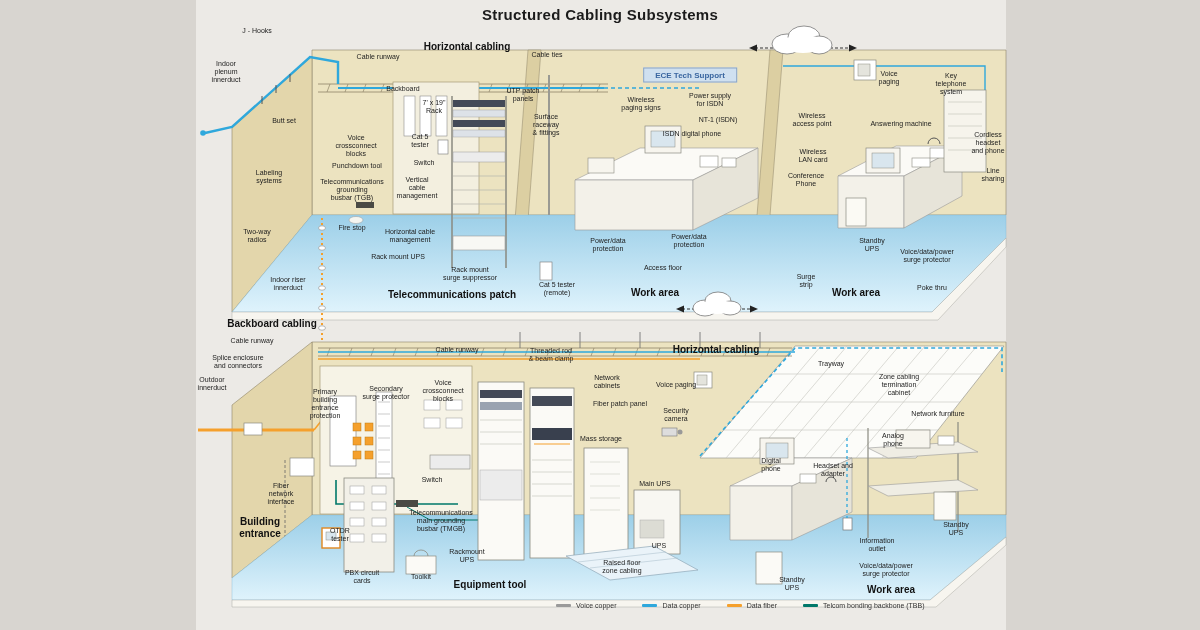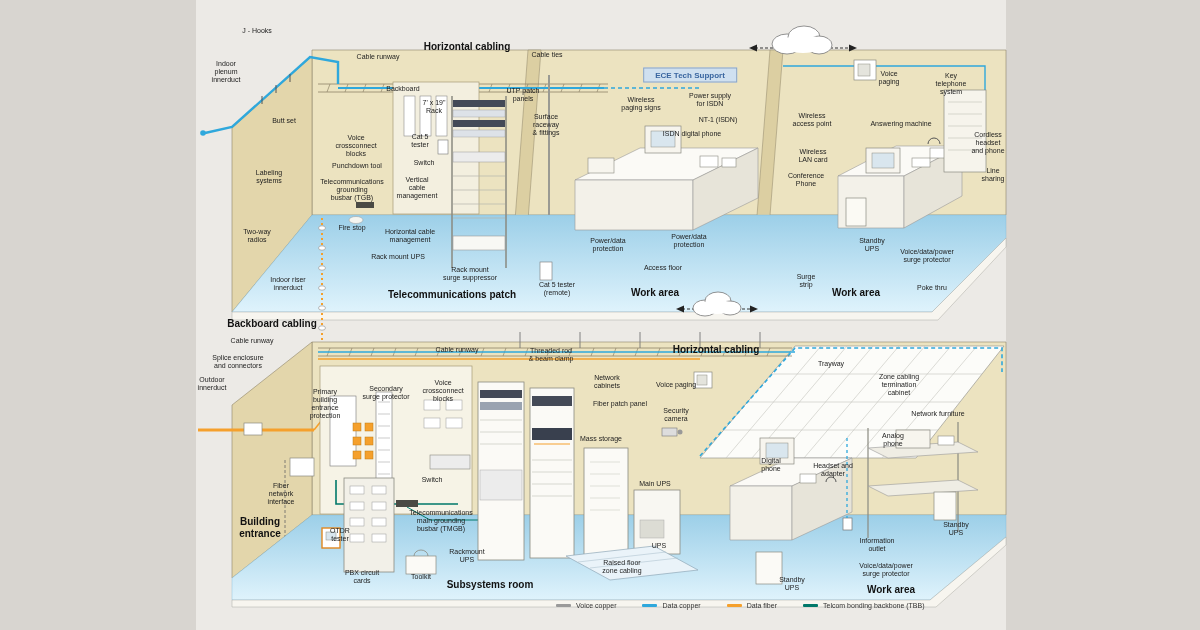--- a/index.html
+++ b/index.html
@@ -286,20 +286,21 @@
         <rect x="896" y="430" width="34" height="18" fill="#f7f5ee" stroke="#8a8a80" stroke-width="0.7"></rect>
         <rect x="938" y="436" width="16" height="9" fill="#fff" stroke="#8a8a80" stroke-width="0.6"></rect>
       </g>
       <rect x="756" y="552" width="26" height="32" fill="#fbfaf6" stroke="#8a8a80" stroke-width="0.7"></rect>
       <rect x="934" y="492" width="22" height="28" fill="#fbfaf6" stroke="#8a8a80" stroke-width="0.7"></rect>
       <rect x="843" y="518" width="9" height="12" fill="#fff" stroke="#777" stroke-width="0.7"></rect>
       <line x1="847" y1="438" x2="847" y2="518" stroke="#2fa8dc" stroke-width="1.3" stroke-dasharray="3,3"></line>
     </g>
   </svg>
 
+  <div class="title">Structured Cabling Subsystems</div>
   <div class="labels">
       <div class="lbl" style="left: 257px; top: 31px;">J - Hooks</div>
       <div class="lbl" style="left: 226px; top: 72px;">Indoor
 plenum
 innerduct</div>
       <div class="lbl" style="left: 284px; top: 121px;">Butt set</div>
       <div class="lbl" style="left: 269px; top: 177px;">Labeling
 systems</div>
       <div class="lbl" style="left: 257px; top: 236px;">Two-way
 radios</div>
@@ -423,21 +424,21 @@
       <div class="lbl" style="left: 362px; top: 577px;">PBX circuit
 cards</div>
       <div class="lbl" style="left: 421px; top: 577px;">Toolkit</div>
       <div class="lbl" style="left: 281px; top: 494px;">Fiber
 network
 interface</div>
       <div class="lbl b" style="left: 260px; top: 527px;">Building
 entrance</div>
       <div class="lbl" style="left: 340px; top: 535px;">OTDR
 tester</div>
-      <div class="lbl b" style="left: 490px; top: 585px;">Subsystems room</div>
+      <div class="lbl b" style="left: 490px; top: 585px;">Equipment tool</div>
       <div class="lbl" style="left: 622px; top: 567px;">Raised floor
 zone cabling</div>
       <div class="lbl" style="left: 877px; top: 545px;">Information
 outlet</div>
       <div class="lbl" style="left: 886px; top: 570px;">Voice/data/power
 surge protector</div>
       <div class="lbl" style="left: 792px; top: 584px;">Standby
 UPS</div>
       <div class="lbl" style="left: 956px; top: 529px;">Standby
 UPS</div>

